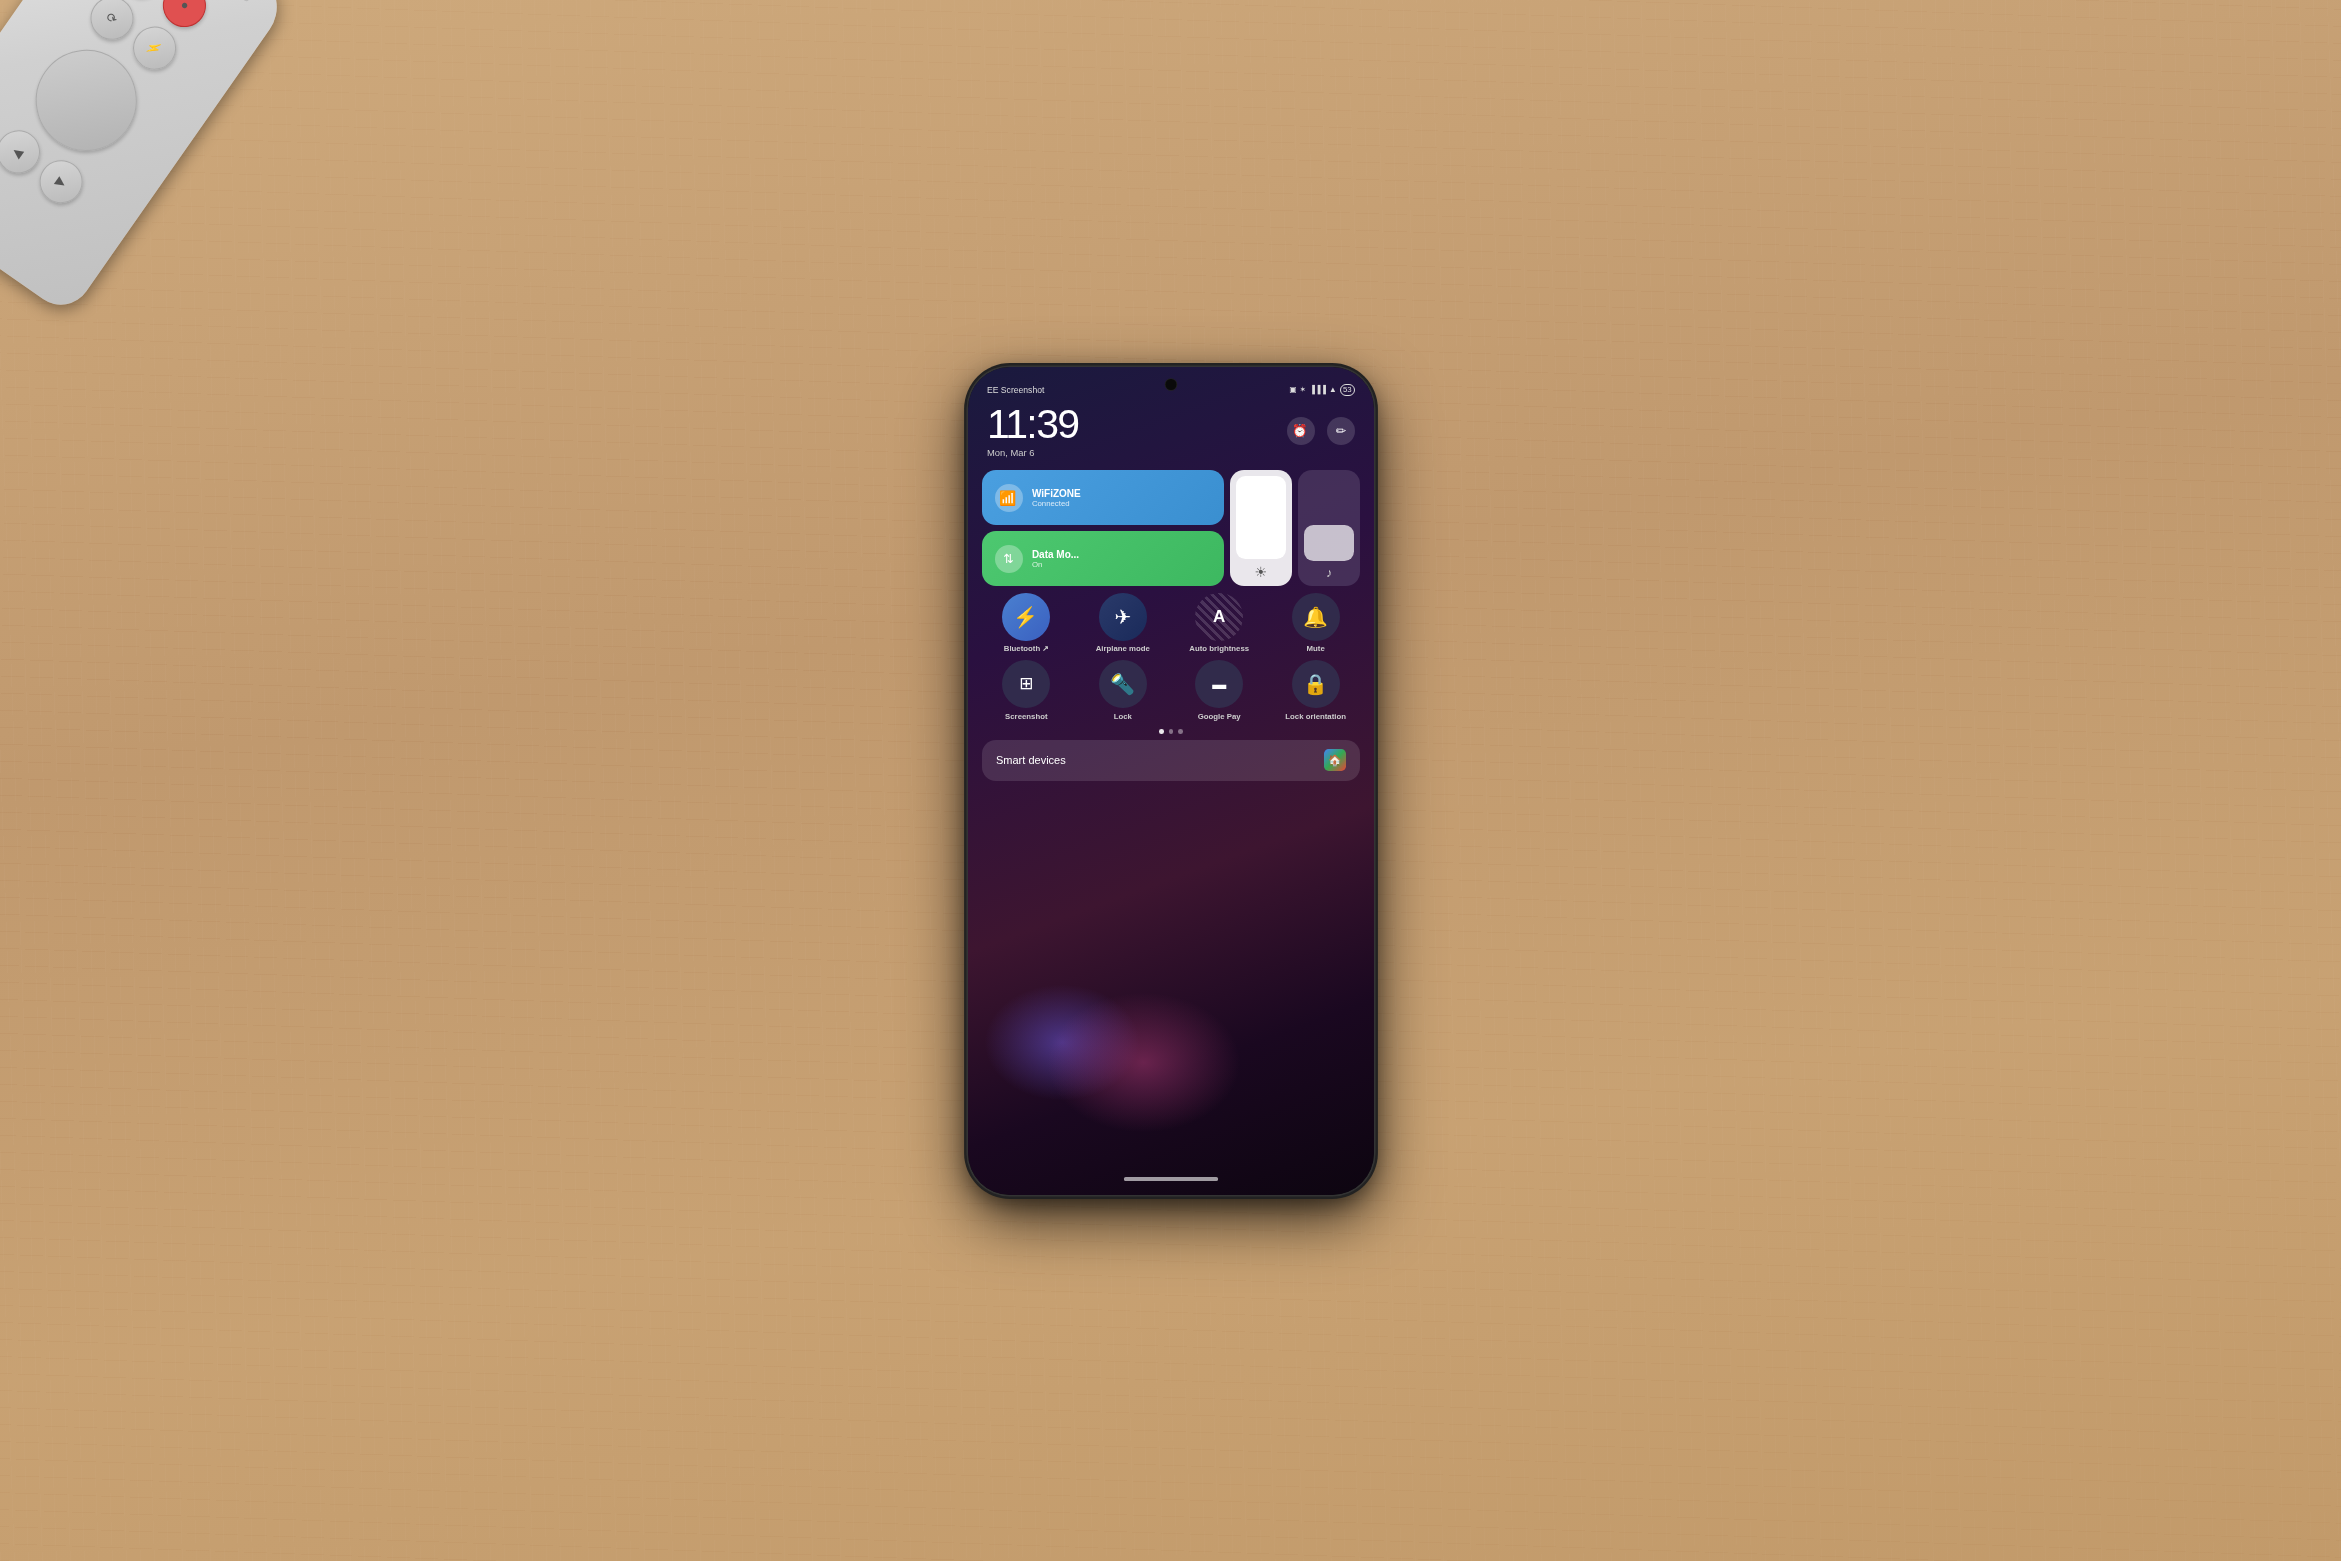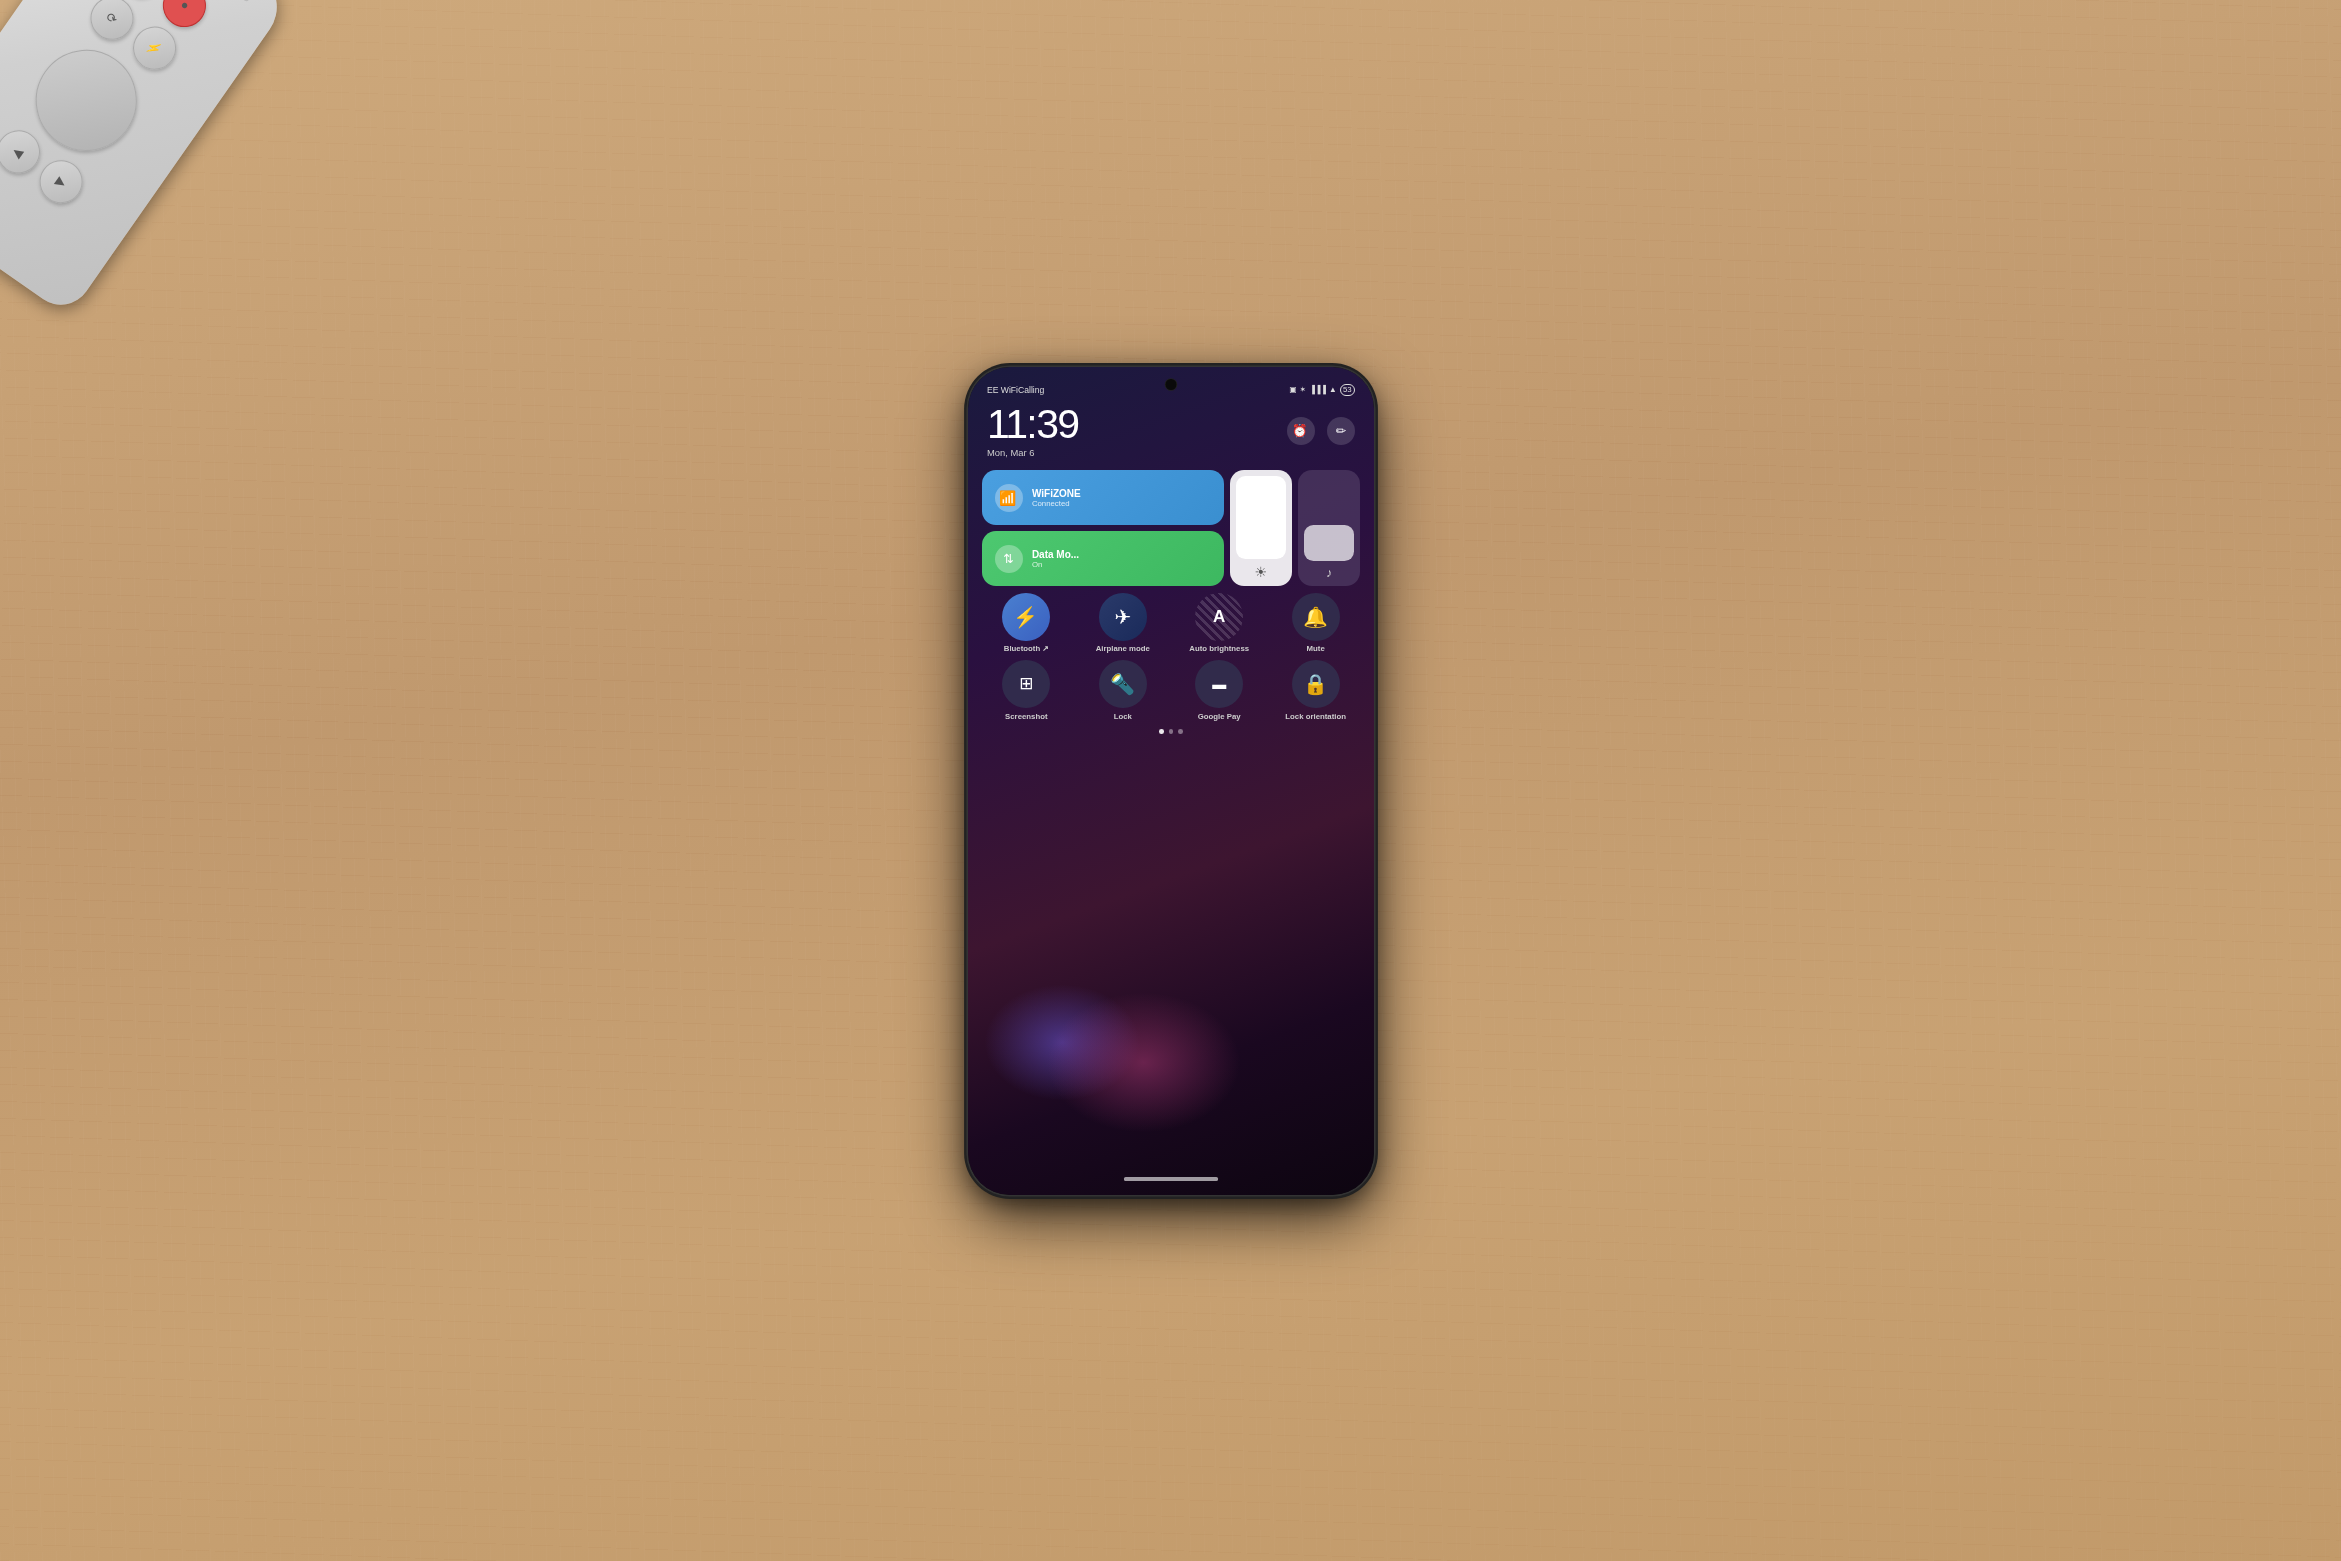--- a/index.html
+++ b/index.html
@@ -563,21 +563,21 @@
   <div class="side-btn-left-1" data-name="mute-switch"></div>
   <div class="side-btn-left-2" data-name="volume-up-button"></div>
   <div class="side-btn-left-3" data-name="volume-down-button"></div>
 
   <div class="phone" data-name="phone-body">
     <div class="phone-screen" data-name="phone-screen">
 
       <div class="camera-hole" data-name="camera-hole"></div>
 
       <div class="status-bar" data-name="status-bar">
-        <span class="status-carrier" data-name="carrier-label">EE WiFiCalling</span>
+        <span class="status-carrier" data-name="carrier-label">EE Screenshot</span>
         <div class="status-icons" data-name="status-icons">
           <span class="status-icon" data-name="sim-icon">▣</span>
           <span class="status-icon" data-name="bluetooth-status-icon">✶</span>
           <span class="status-icon" data-name="signal-icon">▐▐▐</span>
           <span class="status-icon" data-name="wifi-status-icon">▲</span>
           <span class="battery-indicator" data-name="battery-indicator">
             <span>53</span>
           </span>
         </div>
       </div>
@@ -688,20 +688,24 @@
           </div>
 
         </div>
 
         <div class="page-dots" data-name="page-dots">
           <div class="dot active" data-name="dot-1"></div>
           <div class="dot" data-name="dot-2"></div>
           <div class="dot" data-name="dot-3"></div>
         </div>
 
+        <div class="smart-devices-row" data-name="smart-devices-row">
+          <span class="smart-devices-label" data-name="smart-devices-label">Smart devices</span>
+          <div class="google-home-icon" data-name="google-home-icon">🏠</div>
+        </div>
 
       </div>
 
       <div class="home-bar" data-name="home-bar"></div>
 
     </div>
   </div>
 </div>
 
 

